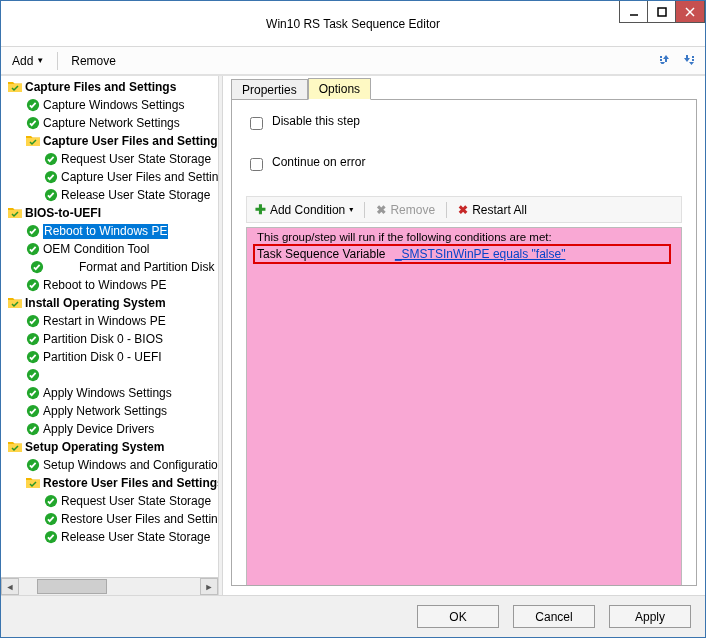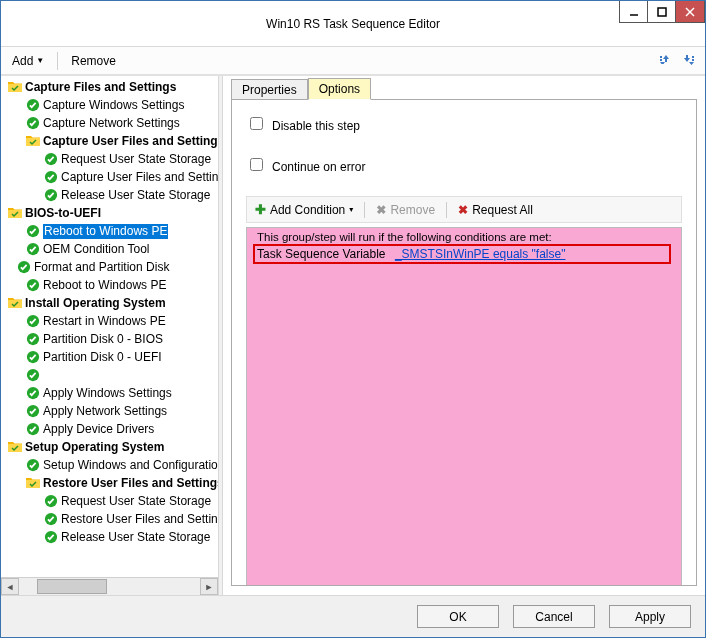--- a/index.html
+++ b/index.html
@@ -30,21 +30,21 @@
   .check-svg circle { fill: #22a62c; }
   .check-svg path { stroke: #fff; stroke-width: 2; fill: none; }
   .hscroll { height: 18px; border-top: 1px solid #d0d0d0; display: flex; background: #f0f0f0; }
   .hscroll-btn { width: 18px; background: #e8e8e8; border: 1px solid #c0c0c0; display:flex; align-items:center; justify-content:center; cursor: pointer; font-size: 9px; color: #555;}
   .splitter { width: 5px; background: #f0f0f0; cursor: ew-resize; border-left: 1px solid #d8d8d8; border-right: 1px solid #d8d8d8; }
   .right-panel { flex: 1; display: flex; flex-direction: column; padding-left: 4px; }
   .tabs { height: 24px; display: flex; align-items: flex-end; padding-left: 4px; }
   .tab { padding: 3px 10px; border: 1px solid #aaa; background: #f0f0f0; font-size: 12px; margin-right: 0px; cursor: pointer; border-bottom: none; }
   .tab.active { background: #fef9c3; border-bottom: 1px solid #fff; position: relative; z-index: 2; }
   .tab-content { flex: 1; border: 1px solid #aaa; margin: 0 8px 8px 4px; background: #fff; padding: 14px 14px; overflow: hidden; position: relative; top: -1px; }
-  .checkbox-row { display: flex; align-items: flex-end; gap: 6px; margin-bottom: 22px; }
+  .checkbox-row { display: flex; align-items: flex-start; gap: 6px; margin-bottom: 22px; }
   .checkbox-row input[type=checkbox] { width: 13px; height: 13px; }
   .cond-toolbar { display: flex; align-items: center; gap: 6px; background: #f7f7f7; padding: 2px 3px; border: 1px solid #e0e0e0; margin-bottom: 4px; }
   .cond-btn { display: flex; align-items: center; gap: 4px; padding: 2px 4px; font-size: 12px; border: 1px solid transparent; cursor: pointer; }
   .cond-btn.disabled { color: #999; cursor: default; }
   .green-plus { color: #2a962a; font-weight: bold; font-size: 13px; }
   .red-x { color: #c62828; font-weight: bold; font-size: 12px; }
   .gray-x { color: #999; font-weight: bold; font-size: 12px; }
   .cond-sep { width: 1px; height: 16px; background: #ccc; }
   .conditions-box { border: 1px solid #bbb; background: #f9a8d4; height: 362px; padding: 2px 6px; }
   .cond-header { font-size: 11.5px; padding: 1px 4px; }
@@ -194,21 +194,21 @@
           </div>
           <div class="tree-item" style="padding-left: 24px;">
             <span class="ti-icon">
               <svg class="check-svg" width="14" height="14" viewBox="0 0 16 16">
                 <circle cx="8" cy="8" r="7"></circle>
                 <path d="M4.5 8.5l2 2 4.5-5"></path>
               </svg>
             </span>
             <span class="ti-label">OEM Condition Tool</span>
           </div>
-          <div class="tree-item" style="padding-left: 15px;">
+          <div class="tree-item" style="padding-left: 28px; gap: 32px;">
             <span class="ti-icon">
               <svg class="check-svg" width="14" height="14" viewBox="0 0 16 16">
                 <circle cx="8" cy="8" r="7"></circle>
                 <path d="M4.5 8.5l2 2 4.5-5"></path>
               </svg>
             </span>
             <span class="ti-label">Format and Partition Disk</span>
           </div>
           <div class="tree-item" style="padding-left: 24px;">
             <span class="ti-icon">
@@ -381,21 +381,21 @@
             <span class="dropdown-arrow">▾</span>
           </div>
           <div class="cond-sep"></div>
           <div class="cond-btn disabled">
             <span class="gray-x">✖</span>
             <span>Remove</span>
           </div>
           <div class="cond-sep"></div>
           <div class="cond-btn">
             <span class="red-x">✖</span>
-            <span>Request All</span>
+            <span>Restart All</span>
           </div>
         </div>
 
         <div class="conditions-box">
           <div class="cond-header">This group/step will run if the following conditions are met:</div>
           <div class="highlight-box">
             <span class="cond-row">
               <span>Task Sequence Variable</span>
               <span class="cond-link">_SMSTSInWinPE equals "false"</span>
             </span>

